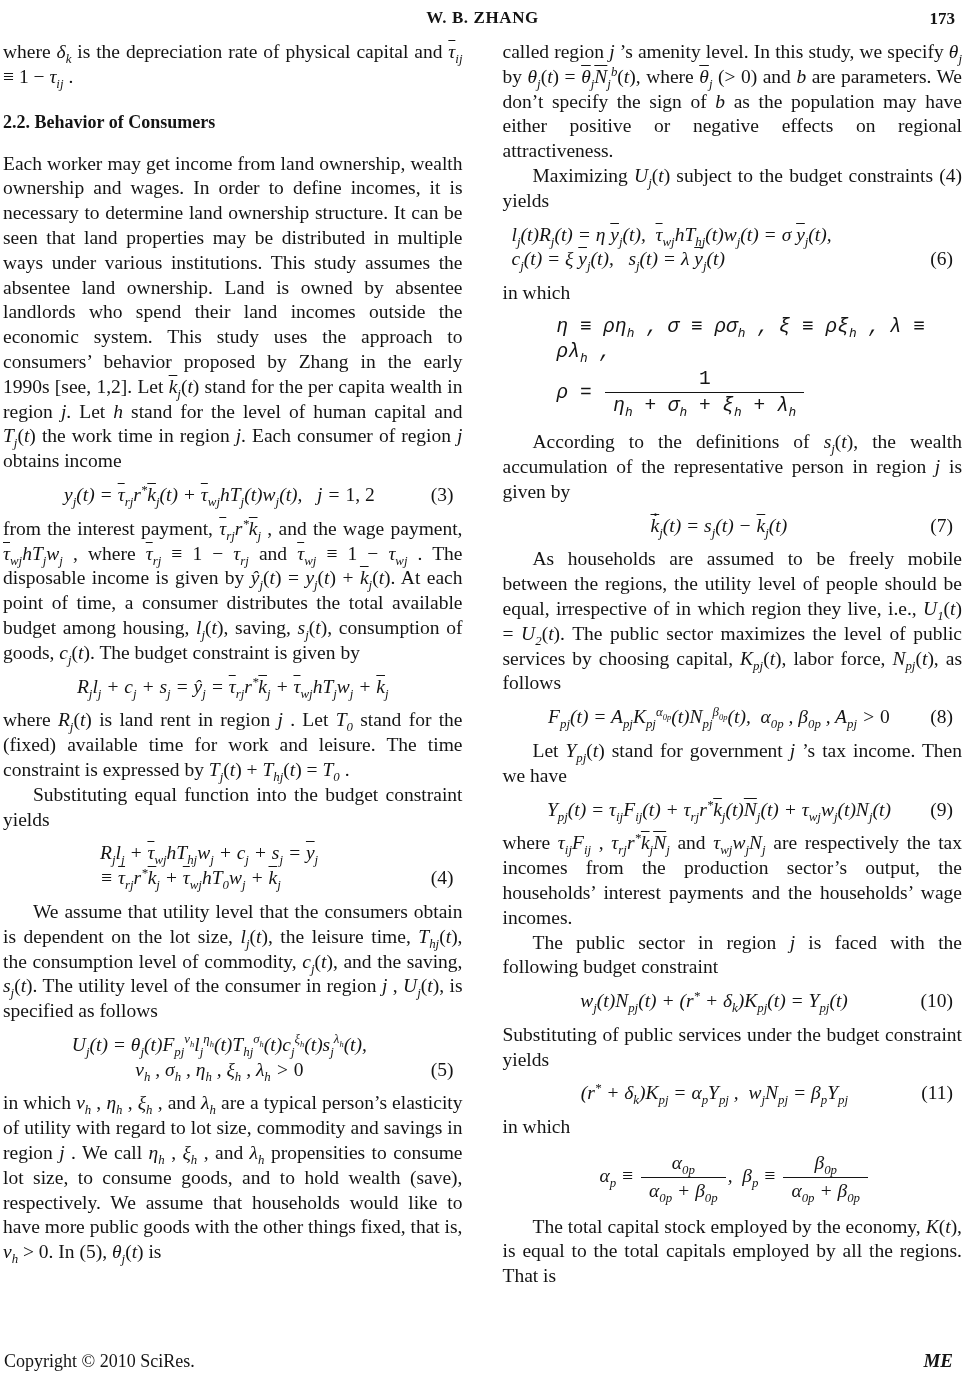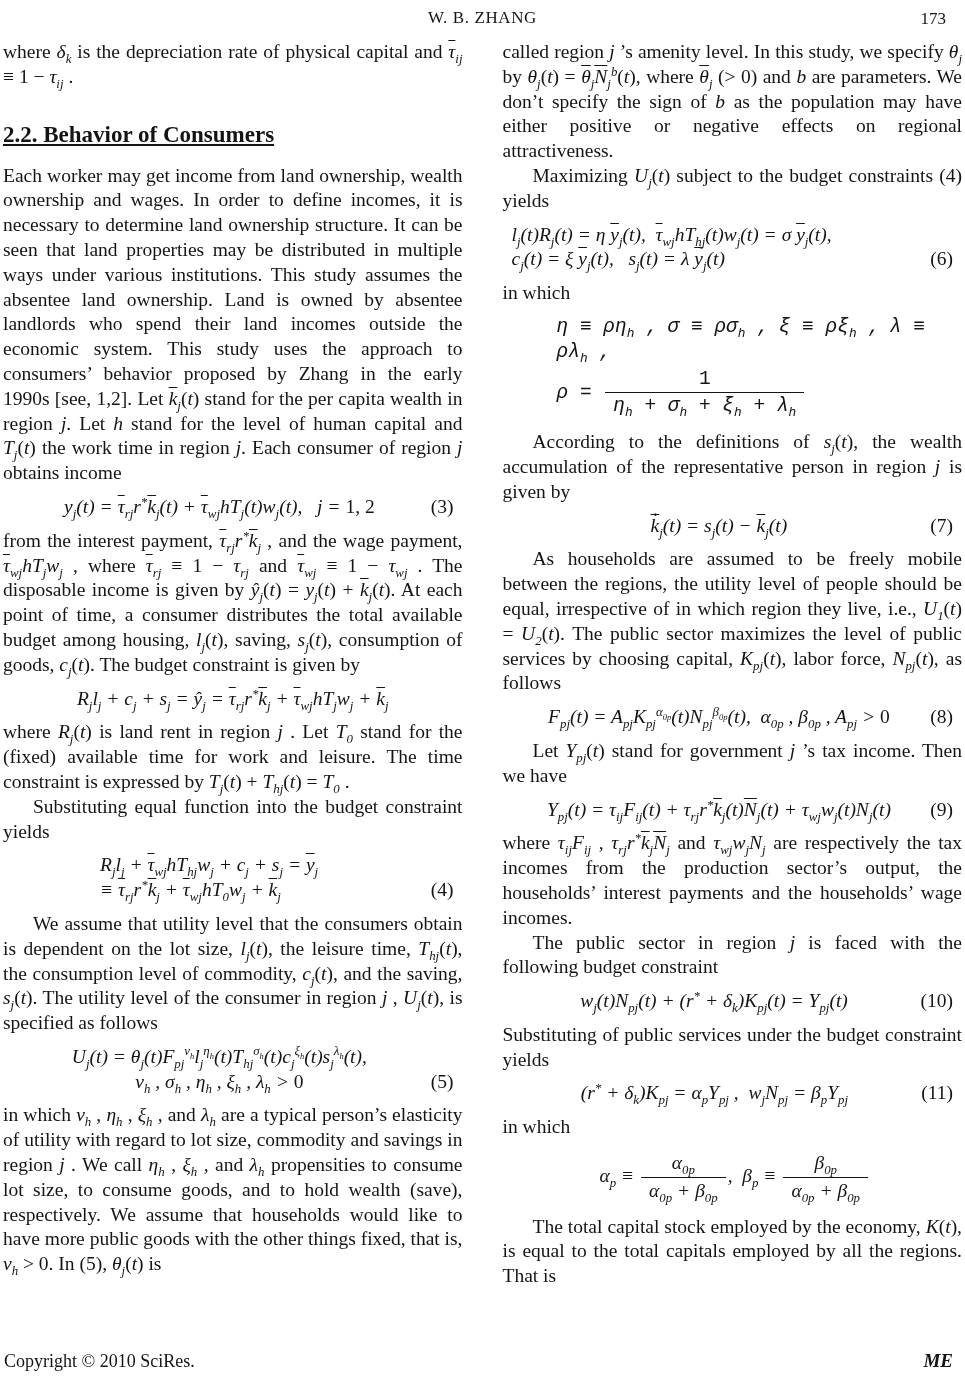--- a/index.html
+++ b/index.html
@@ -4,28 +4,28 @@
 <style>
   html,body{margin:0;padding:0;background:#ffffff;}
   .page{
     position:relative;
     width:965px;height:1386px;
     background:#ffffff;
     color:#141414;
     font-family:"Liberation Serif",serif;
     overflow:hidden;
   }
-  .header{position:absolute;top:8px;left:0;right:0;height:24px;}
+  .header{position:absolute;top:8px;left:0;right:0;height:24px;font-weight:bold;}
   .running-title{text-align:center;font-size:17px;letter-spacing:.6px;}
-  .page-number{position:absolute;right:19px;top:1px;font-size:17px;}
+  .page-number{position:absolute;right:10px;top:1px;font-size:17px;}
   .cols{position:absolute;top:40px;left:3px;right:3px;display:flex;gap:40px;}
   .col{flex:1;font-size:19.5px;line-height:24.8px;text-align:justify;}
   p{margin:0;}
   p.indent{text-indent:30px;}
-  h2{font-size:23px;line-height:25px;font-weight:700;margin:32px 0 17px 0;text-decoration:underline;}
+  h2{font-size:18px;line-height:25px;font-weight:700;margin:20px 0 17px 0;}
   .eq{display:flex;align-items:flex-end;margin:9px 9px;}
   .eqbody{flex:1;text-align:center;font-style:italic;}
   .eqbody.left{text-align:left;}
   .eqbody.ind{text-align:left;padding-left:45px;font-family:Liberation Mono, monospace;}
   .eqbody.ind-lg{text-align:left;padding-left:88px;}
   .eqnum{font-style:normal;padding-left:4px;white-space:nowrap;}
   sub,sup{font-size:66%;line-height:0;}
   .ov{text-decoration:overline;}
   .dot{position:relative;display:inline-block;}
   .dot::after{content:"·";position:absolute;left:55%;top:-0.62em;transform:translateX(-50%);font-size:.85em;font-weight:700;}

